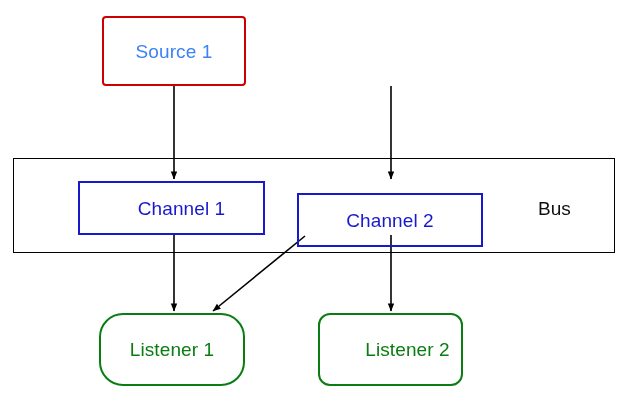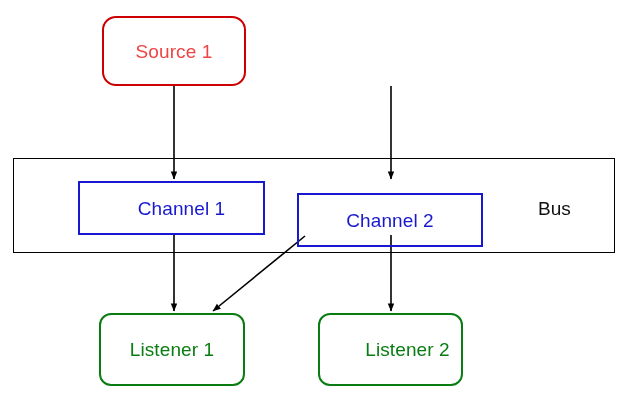--- a/index.html
+++ b/index.html
@@ -32,22 +32,22 @@
     align-items: center;
     justify-content: center;
     background: transparent;
     font-size: 19px;
     line-height: 1;
     white-space: nowrap;
     letter-spacing: 0.1px;
   }
   .node-source {
     border: 2px solid #cc0000;
-    border-radius: 14px;
-    color: #ef4444;
+    border-radius: 4px;
+    color: #3b82f6;
   }
   .node-channel {
     border: 2px solid #1818cf;
     border-radius: 0;
     color: #1818cf;
   }
   .node-listener {
     border: 2px solid #0a7d12;
     border-radius: 12px;
     color: #0a7d12;
@@ -99,21 +99,21 @@
 
 
   <div class="node node-channel" style="left:78px; top:181px; width:187px; height:54px;padding-left:20px;">
     <span>Channel 1</span>
   </div>
 
   <div class="node node-channel" style="left:297px; top:193px; width:186px; height:54px;">
     <span>Channel 2</span>
   </div>
 
-  <div class="node node-listener" style="left:99px; top:313px; width:146px; height:73px;">
+  <div class="node node-listener" style="left:99px; top:313px; width:146px; height:73px;border-radius:24px;">
     <span>Listener 1</span>
   </div>
 
   <div class="node node-listener" style="left:318px; top:313px; width:145px; height:73px;padding-left:34px;">
     <span>Listener 2</span>
   </div>
 
 </div>
 
 </body></html>

